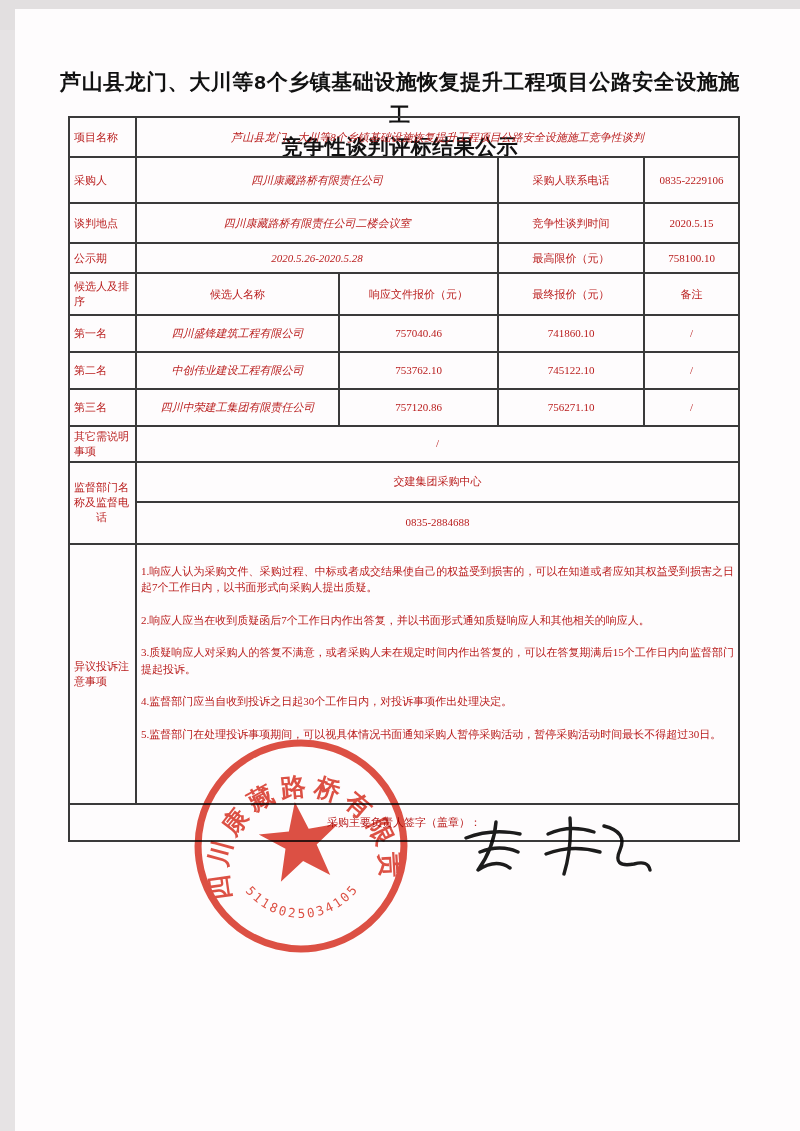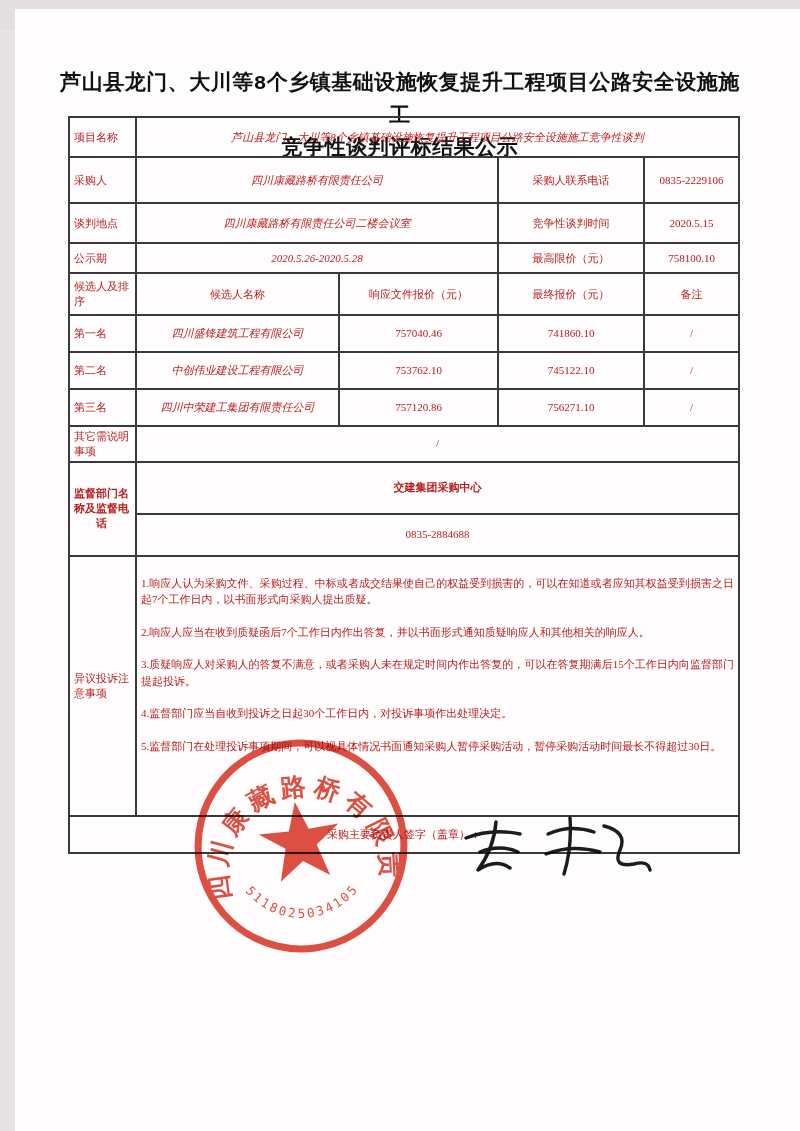--- a/index.html
+++ b/index.html
@@ -32,21 +32,21 @@
     overflow:hidden;
     line-height:1.35;
   }
   td.lbl{text-align:left;padding-left:4px;padding-right:2px;}
   td.lbl.ctr{text-align:center;padding-left:2px;}
   td.val-left{text-align:center;padding-left:7px;font-style:italic;}
   td.ctr{text-align:center;}
   td.num{text-align:center;font-family:Liberation Serif, serif;}
   tr.r1{height:40px;} tr.r2{height:46px;} tr.r3{height:40px;} tr.r4{height:30px;}
   tr.r5{height:42px;} tr.cand{height:37px;} tr.r9{height:35px;}
-  tr.r10{height:52px;font-weight:bold;} tr.r11{height:42px;} tr.r12{height:260px;} tr.r13{height:37px;}
+  tr.r10{height:40px;} tr.r11{height:42px;} tr.r12{height:260px;} tr.r13{height:37px;}
 
   td.objection-cell{vertical-align:top;padding:34px 10px 8px 13px;}
   .obj-item{line-height:1.5;text-align:justify;margin-top:16px;}
 
   td.sig-cell{position:relative;text-align:center;padding-left:4px;vertical-align:middle;}
 
   .seal{position:absolute;left:190px;top:735px;width:222px;height:222px;
         transform:rotate(-8deg);opacity:0.88;mix-blend-mode:multiply;pointer-events:none;}
   .signature{position:absolute;left:452px;top:808px;width:210px;height:82px;
         mix-blend-mode:multiply;pointer-events:none;}

